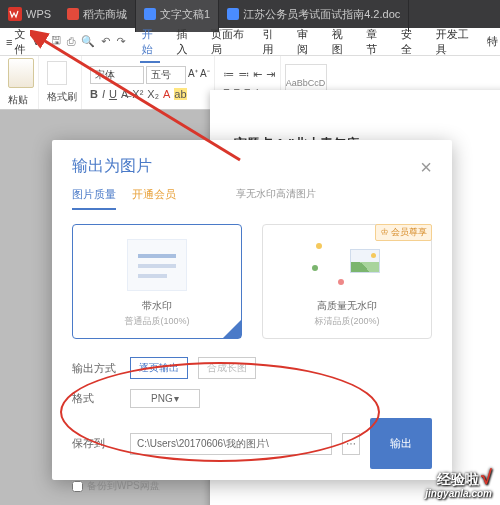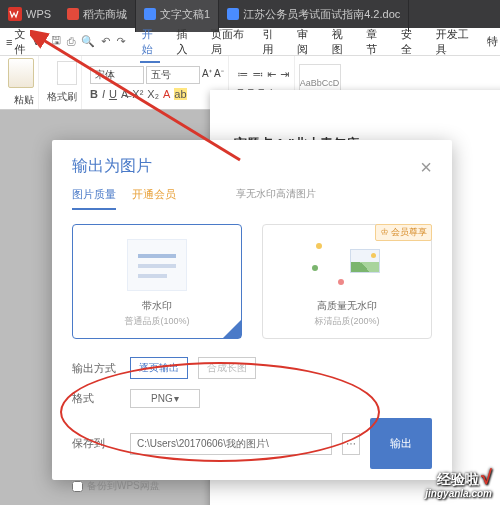--- a/index.html
+++ b/index.html
@@ -10,21 +10,21 @@
 .titlebar .tab.active{background:#4a4a4c;}
 .tab-ico{width:12px;height:12px;background:#e24a3b;border-radius:2px;}
 .tab-ico.blue{background:#4a8cff;}
 .menubar{height:28px;background:#fff;border-bottom:1px solid #ddd;display:flex;align-items:center;font-size:11px;color:#333;}
 .menubar .file{display:flex;align-items:center;padding:0 6px;gap:2px;}
 .menubar .qat{display:flex;align-items:center;gap:6px;padding:0 6px;color:#666;}
 .menubar .tabs{display:flex;align-items:center;gap:14px;margin-left:8px;}
 .menubar .mtab{padding:0 2px;}
 .menubar .mtab.active{color:#4a7ac8;border-bottom:2px solid #4a7ac8;padding-bottom:4px;margin-bottom:-6px;}
 .ribbon{height:54px;background:#fff;border-bottom:1px solid #ccc;display:flex;align-items:center;padding:0 4px;font-size:10px;color:#444;gap:4px;}
-.ribbon .grp{display:flex;flex-direction:column;align-items:flex-end;padding:0 4px;border-right:1px solid #eee;height:100%;justify-content:center;gap:5px;}
+.ribbon .grp{display:flex;flex-direction:column;align-items:flex-start;padding:0 4px;border-right:1px solid #eee;height:100%;justify-content:center;gap:5px;}
 .ribbon .clip{width:26px;height:30px;background:linear-gradient(#fff,#f0e8d8);border:1px solid #d4c89a;border-radius:2px;}
 .ribbon .fmt{width:20px;height:24px;background:#fff;border:1px solid #ddd;}
 .ribbon .fontbox{display:flex;gap:2px;}
 .ribbon .sel{border:1px solid #ccc;padding:1px 4px;font-size:10px;background:#fff;}
 .ribbon .icorow{display:flex;gap:4px;align-items:center;font-size:11px;color:#555;}
 .style-box{width:42px;height:38px;border:1px solid #ddd;background:#fff;font-size:9px;display:flex;align-items:center;justify-content:center;color:#888;}
 .doc-area{position:absolute;top:110px;left:0;right:0;bottom:0;background:#bcbcbc;}
 .page{position:absolute;top:-20px;left:210px;width:400px;height:600px;background:#fff;box-shadow:0 2px 8px rgba(0,0,0,0.3);padding:40px 24px;font-size:13px;line-height:2.2;color:#333;font-family:"SimSun",serif;}
 .page .ttl{font-weight:bold;}
 .dialog{position:absolute;top:140px;left:52px;width:400px;height:340px;background:#fff;box-shadow:0 4px 20px rgba(0,0,0,0.3);border-radius:2px;}
@@ -122,21 +122,21 @@
     <div class="clip"></div>
     <span>粘贴</span>
   </div>
   <div class="grp">
     <div class="fmt"></div>
     <span>格式刷</span>
   </div>
   <div class="grp" style="align-items:flex-start;gap:4px;">
     <div class="fontbox">
       <span class="sel" style="width:54px;">宋体</span>
-      <span class="sel" style="width:54px;">五号</span>
+      <span class="sel" style="width:40px;">五号</span>
       <span>A⁺</span>
       <span>A⁻</span>
     </div>
     <div class="icorow">
       <b>B</b>
       <i>I</i>
       <u>U</u>
       <span>A̶</span>
       <span>X²</span>
       <span>X₂</span>

